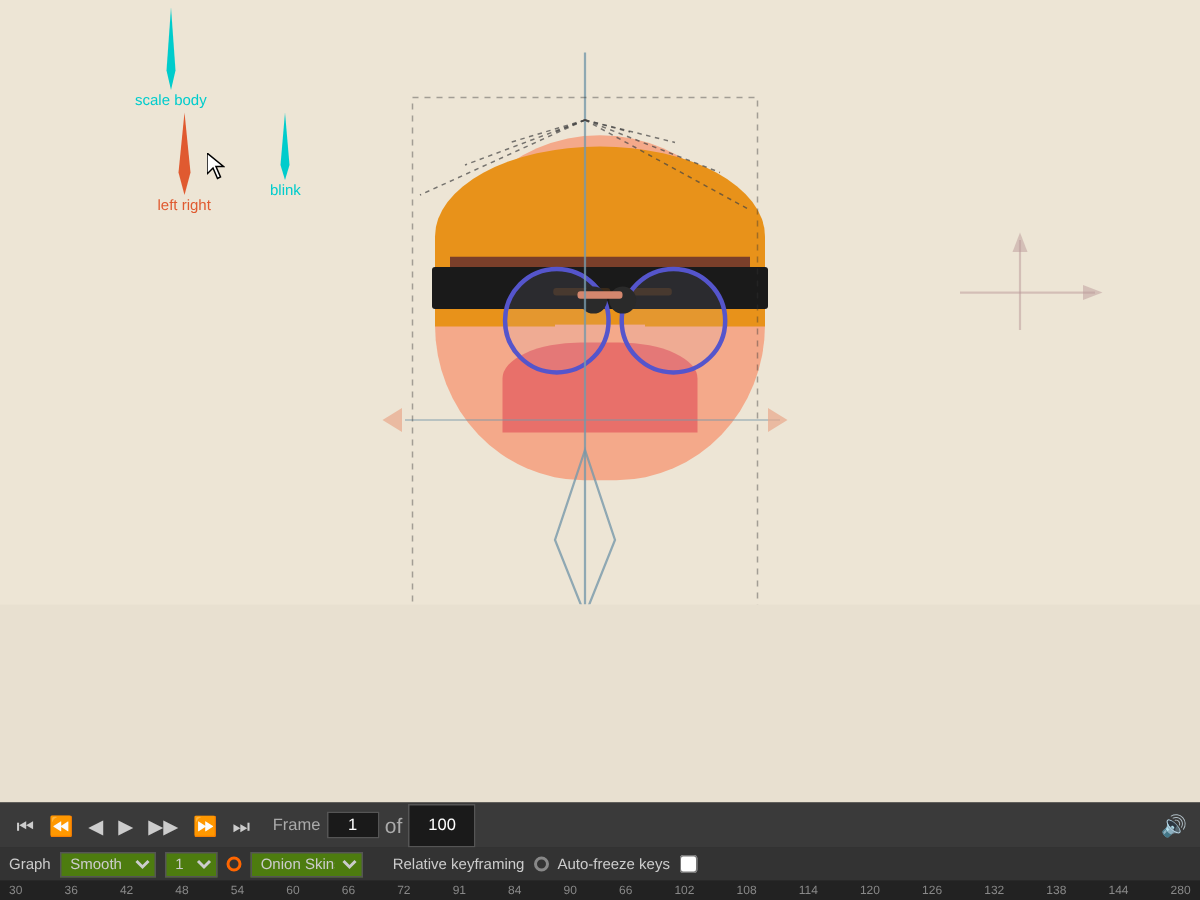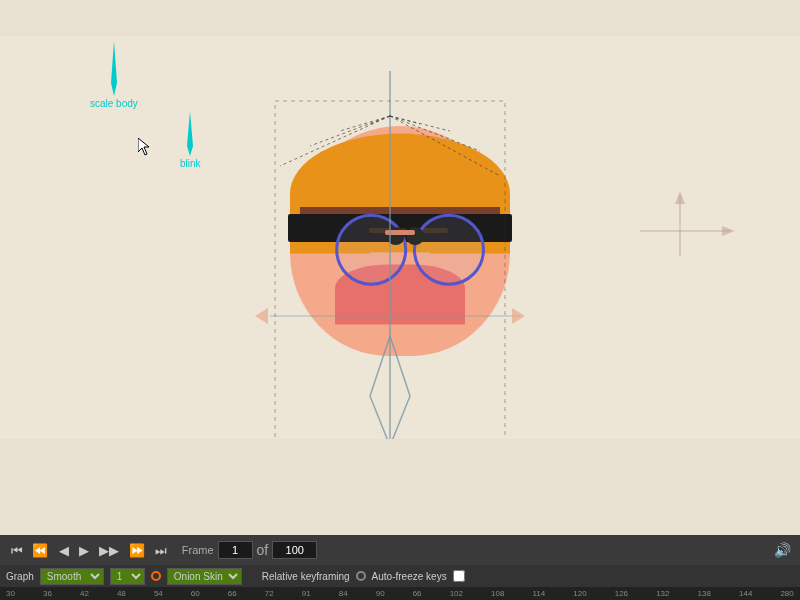--- a/index.html
+++ b/index.html
@@ -4,21 +4,20 @@
   <style>
     * { margin: 0; padding: 0; box-sizing: border-box; }
     body { width: 800px; height: 600px; overflow: hidden; background: #e8e0d0; font-family: Arial, sans-serif; }
 
     #canvas-area {
       position: relative;
       width: 800px;
       height: 403px;
       background: #ede5d5;
       overflow: hidden;
-      margin-top: 36px;
     }
 
     
     #character {
       position: absolute;
       left: 50%;
       top: 50%;
       transform: translate(-50%, -52%);
       width: 320px;
       height: 420px;
@@ -284,21 +283,21 @@
       padding: 0 2px;
     }
 
     #of-label {
       color: #aaaaaa;
       font-size: 14px;
     }
 
     #total-frames {
       width: 45px;
-      height: 18px;
+      height: 29px;
       background: #1a1a1a;
       border: 1px solid #555;
       color: #fff;
       font-size: 11px;
       text-align: center;
       padding: 0 2px;
     }
 
     #audio-icon {
       margin-left: auto;
@@ -381,20 +380,26 @@
 <div id="canvas-area">
 
   <div class="puppet-control" id="ctrl-scale-body">
     <svg width="14" height="55" viewBox="0 0 14 55">
       <polygon points="7,0 10,42 7,55 4,42" fill="#00cccc"></polygon>
     </svg>
     <span class="ctrl-label">scale body</span>
   </div>
 
 
+  <div class="puppet-control" id="ctrl-left-right">
+    <svg width="14" height="55" viewBox="0 0 14 55">
+      <polygon points="7,0 11,40 7,55 3,40" fill="#e05a30"></polygon>
+    </svg>
+    <span class="ctrl-label">left right</span>
+  </div>
 
   <div class="puppet-control" id="ctrl-blink">
     <svg width="14" height="45" viewBox="0 0 14 45">
       <polygon points="7,0 10,35 7,45 4,35" fill="#00cccc"></polygon>
     </svg>
     <span class="ctrl-label">blink</span>
   </div>
 
   <div id="character">
 

